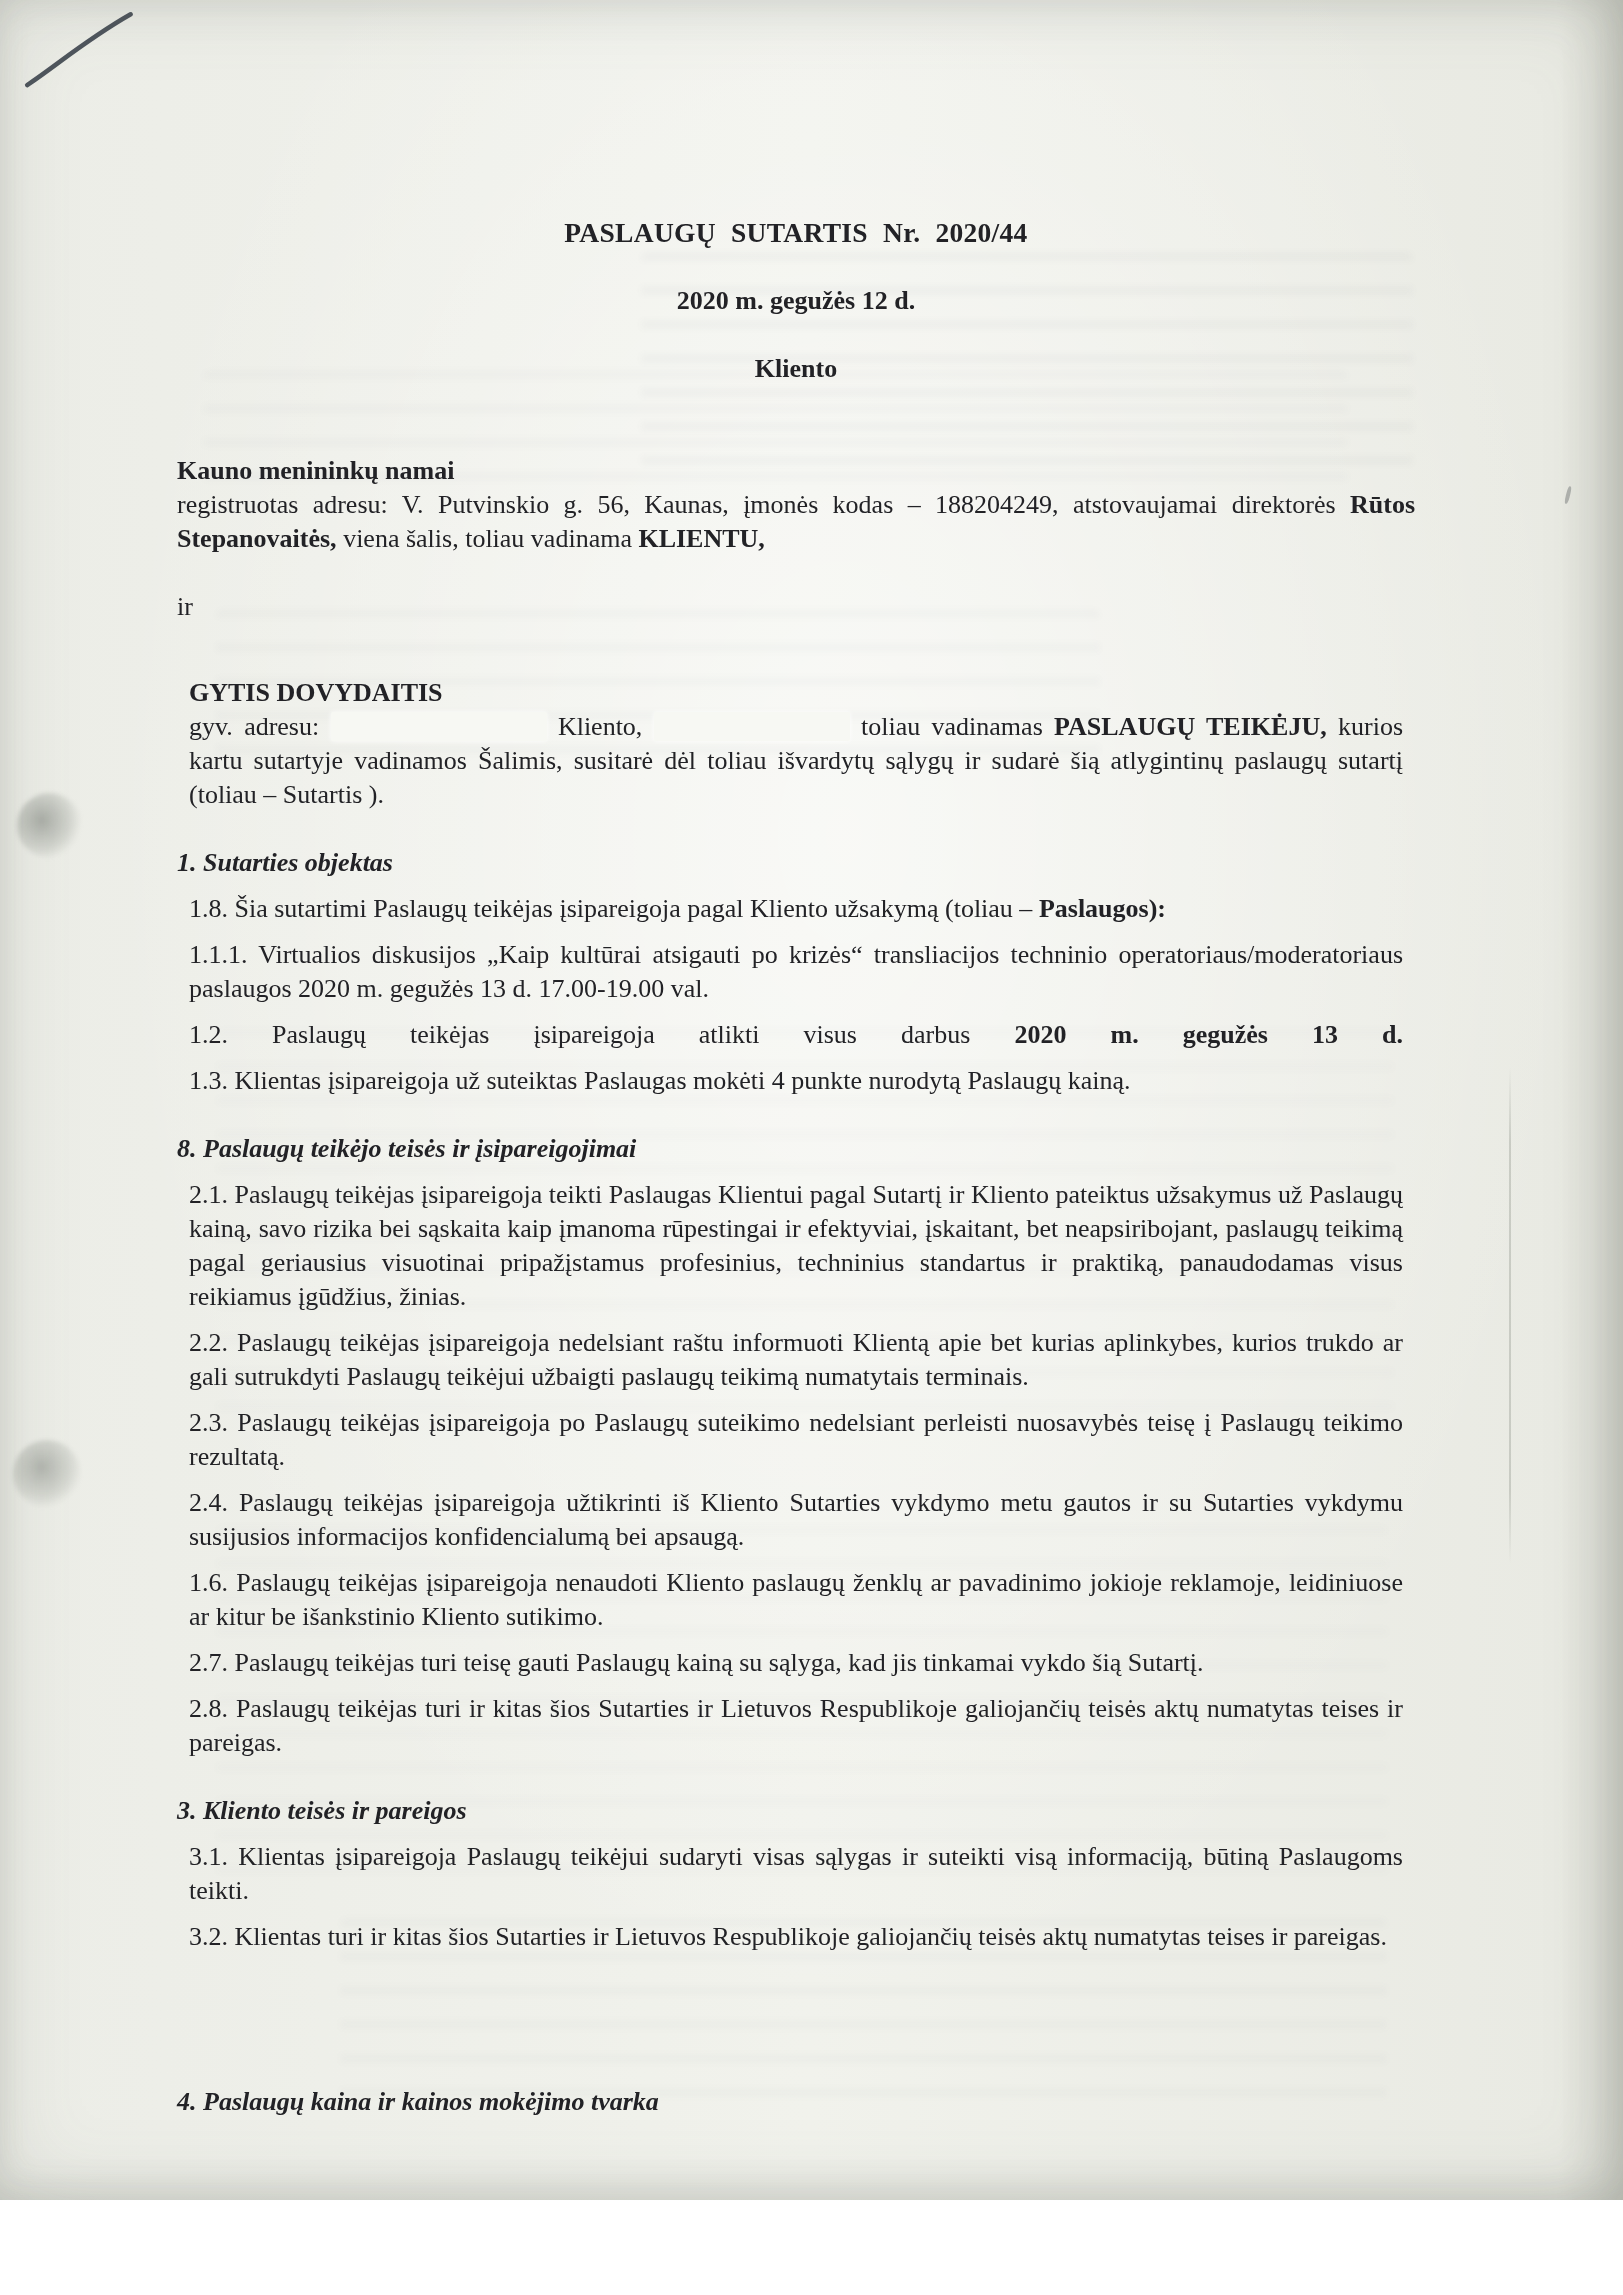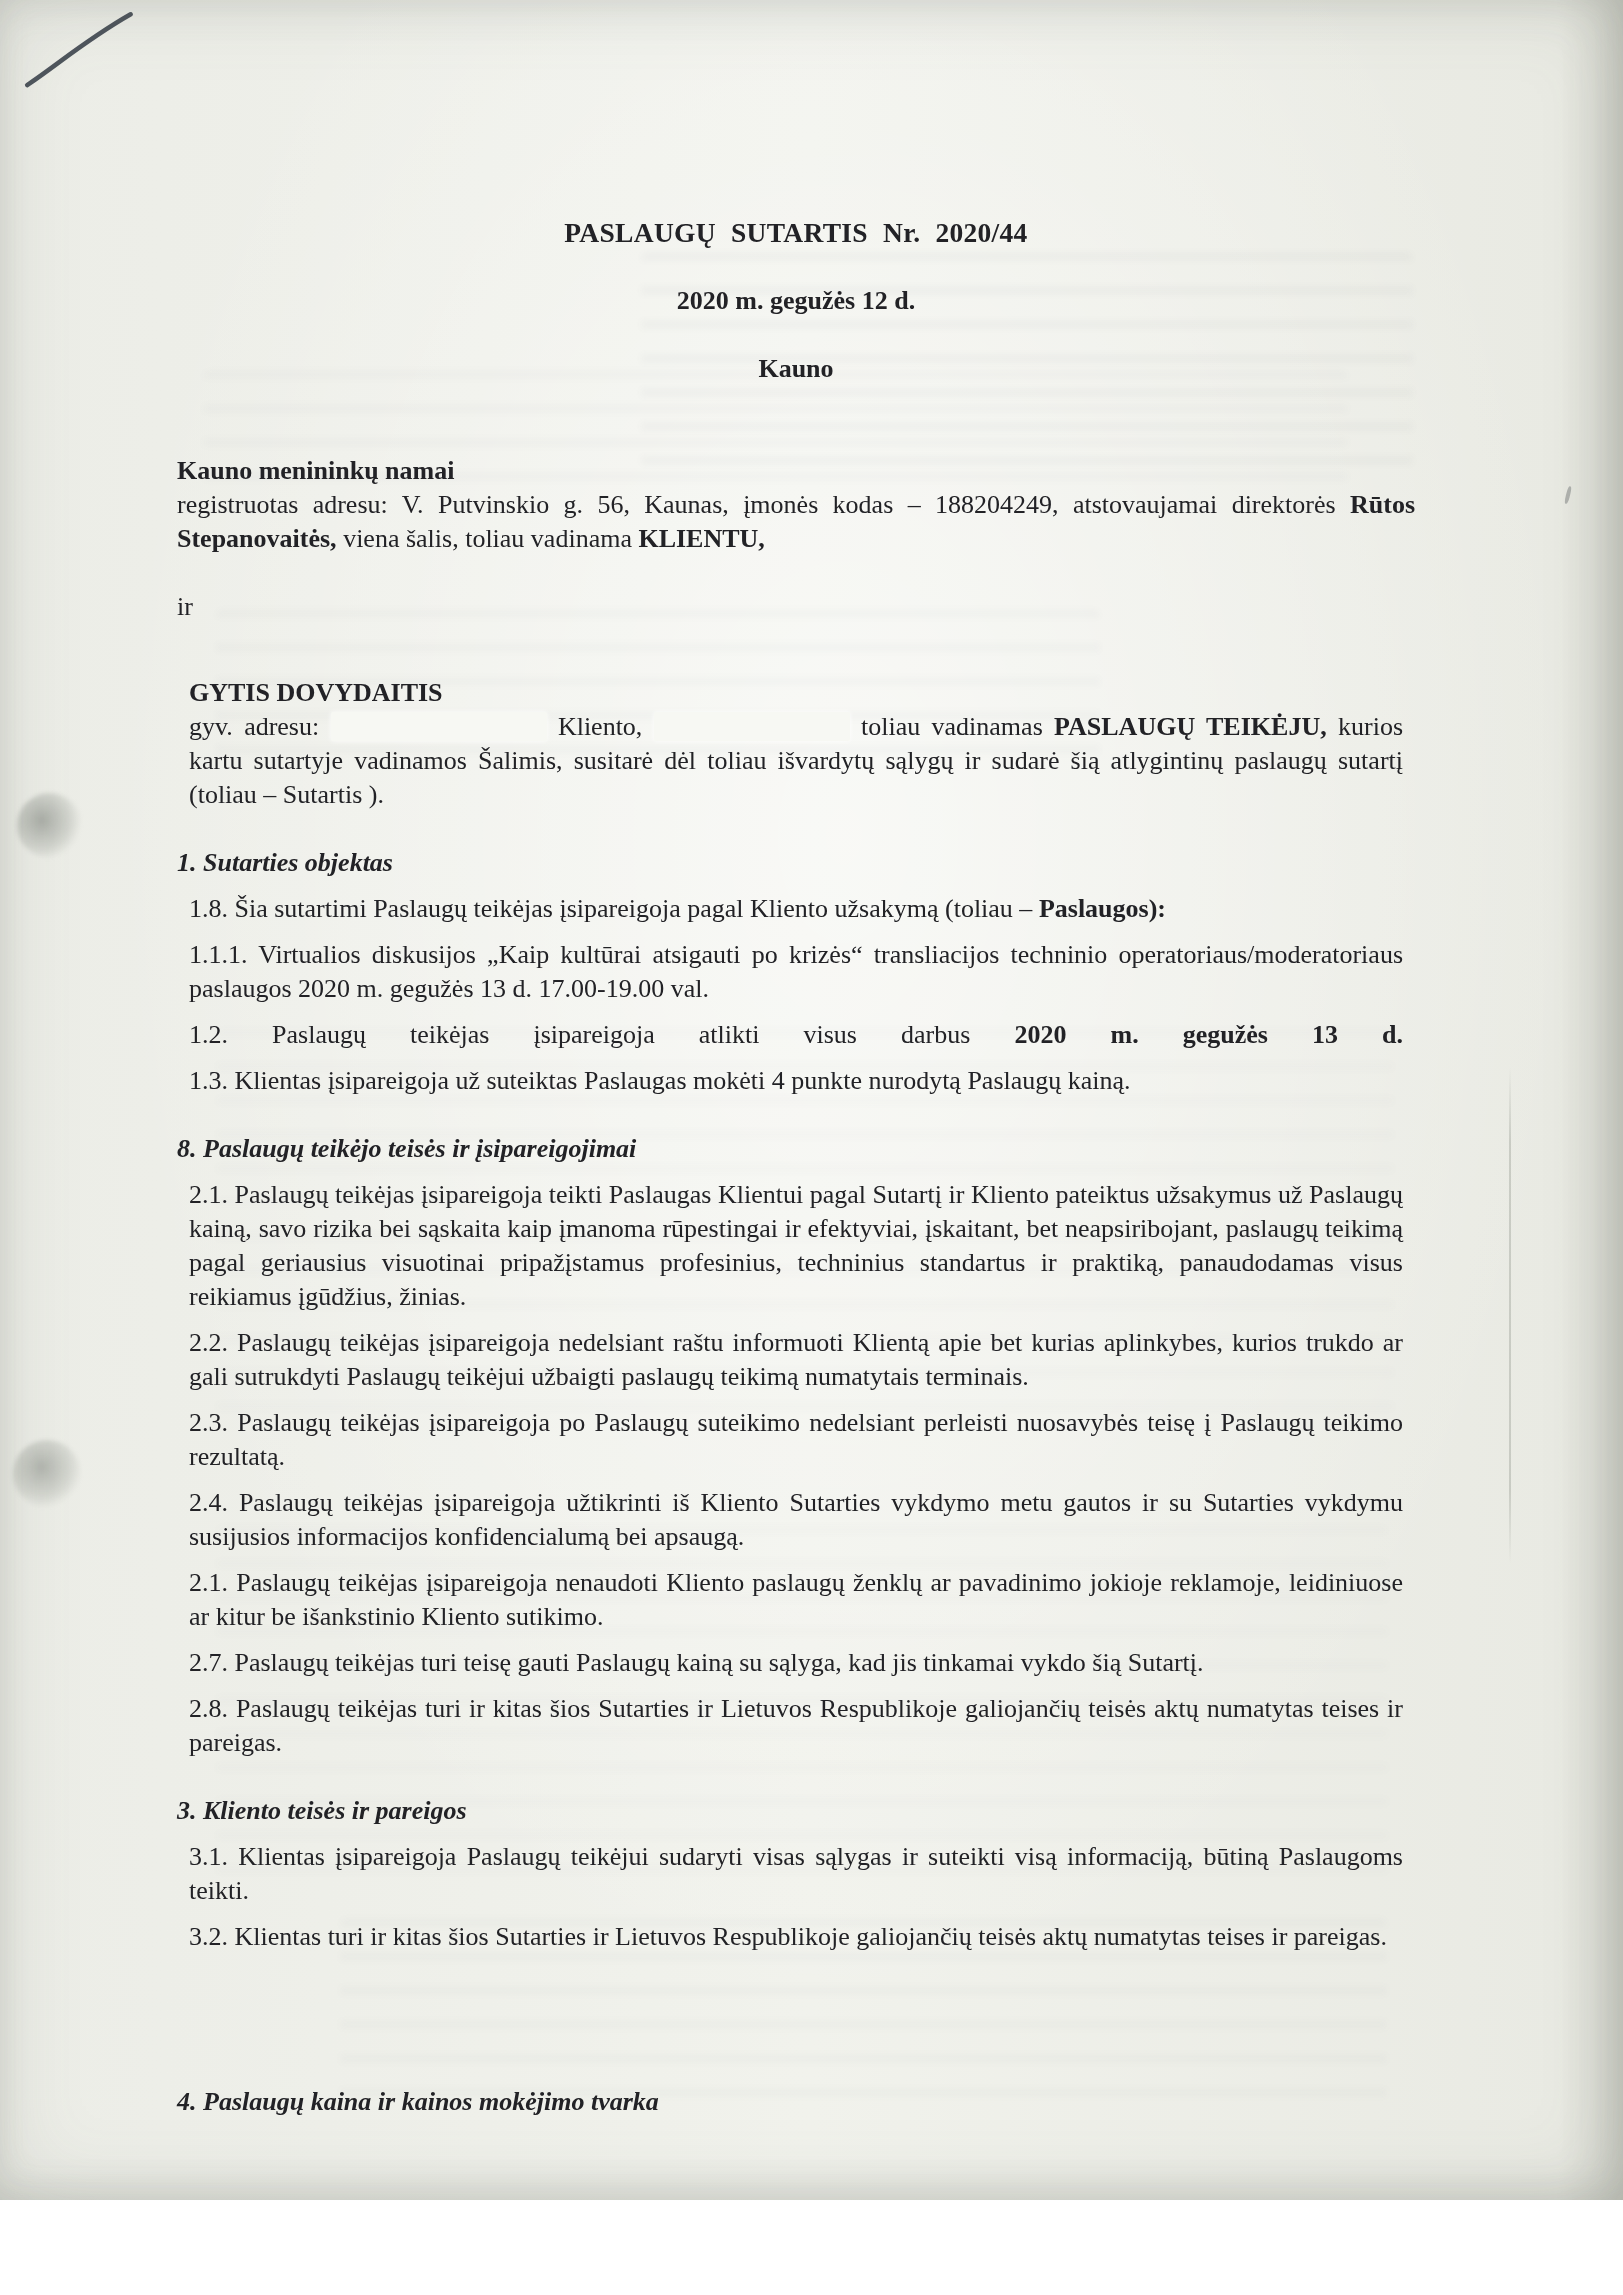--- a/index.html
+++ b/index.html
@@ -126,21 +126,21 @@
   <div class="speck sp1"></div>
   <div class="speck sp2"></div>
   <div class="speck sp3"></div>
 
   <div class="content">
 
     <h1 class="title">PASLAUGŲ SUTARTIS Nr. 2020/44</h1>
 
     <p class="center date-line">2020 m. gegužės 12 d.</p>
 
-    <p class="center city-line">Kauno</p>
+    <p class="center city-line">Kliento</p>
 
     <p class="client-block">
       <strong>Kauno menininkų namai</strong><br>
       <span>registruotas adresu: V. Putvinskio g. 56, Kaunas, įmonės kodas – 188204249, atstovaujamai direktorės</span>
       <strong>Rūtos Stepanovaitės,</strong>
       <span>viena šalis, toliau vadinama</span>
       <strong>KLIENTU,</strong>
     </p>
 
     <p class="connector-line">ir</p>
@@ -166,21 +166,21 @@
       <span>1.2. Paslaugų teikėjas įsipareigoja atlikti visus darbus</span>
       <strong>2020 m. gegužės 13 d.</strong>
     </p>
     <p>1.3. Klientas įsipareigoja už suteiktas Paslaugas mokėti 4 punkte nurodytą Paslaugų kainą.</p>
 
     <h2 class="sec-h">8. Paslaugų teikėjo teisės ir įsipareigojimai</h2>
     <p>2.1. Paslaugų teikėjas įsipareigoja teikti Paslaugas Klientui pagal Sutartį ir Kliento pateiktus užsakymus už Paslaugų kainą, savo rizika bei sąskaita kaip įmanoma rūpestingai ir efektyviai, įskaitant, bet neapsiribojant, paslaugų teikimą pagal geriausius visuotinai pripažįstamus profesinius, techninius standartus ir praktiką, panaudodamas visus reikiamus įgūdžius, žinias.</p>
     <p>2.2. Paslaugų teikėjas įsipareigoja nedelsiant raštu informuoti Klientą apie bet kurias aplinkybes, kurios trukdo ar gali sutrukdyti Paslaugų teikėjui užbaigti paslaugų teikimą numatytais terminais.</p>
     <p>2.3. Paslaugų teikėjas įsipareigoja po Paslaugų suteikimo nedelsiant perleisti nuosavybės teisę į Paslaugų teikimo rezultatą.</p>
     <p>2.4. Paslaugų teikėjas įsipareigoja užtikrinti iš Kliento Sutarties vykdymo metu gautos ir su Sutarties vykdymu susijusios informacijos konfidencialumą bei apsaugą.</p>
-    <p>2.1. Paslaugų teikėjas įsipareigoja nenaudoti Kliento paslaugų ženklų ar pavadinimo jokioje reklamoje, leidiniuose ar kitur be išankstinio Kliento sutikimo.</p>
+    <p>1.6. Paslaugų teikėjas įsipareigoja nenaudoti Kliento paslaugų ženklų ar pavadinimo jokioje reklamoje, leidiniuose ar kitur be išankstinio Kliento sutikimo.</p>
     <p>2.7. Paslaugų teikėjas turi teisę gauti Paslaugų kainą su sąlyga, kad jis tinkamai vykdo šią Sutartį.</p>
     <p>2.8. Paslaugų teikėjas turi ir kitas šios Sutarties ir Lietuvos Respublikoje galiojančių teisės aktų numatytas teises ir pareigas.</p>
 
     <h2 class="sec-h">3. Kliento teisės ir pareigos</h2>
     <p>3.1. Klientas įsipareigoja Paslaugų teikėjui sudaryti visas sąlygas ir suteikti visą informaciją, būtiną Paslaugoms teikti.</p>
     <p>3.2. Klientas turi ir kitas šios Sutarties ir Lietuvos Respublikoje galiojančių teisės aktų numatytas teises ir pareigas.</p>
 
     <h2 class="sec-h big-gap">4. Paslaugų kaina ir kainos mokėjimo tvarka</h2>
 
   </div>

